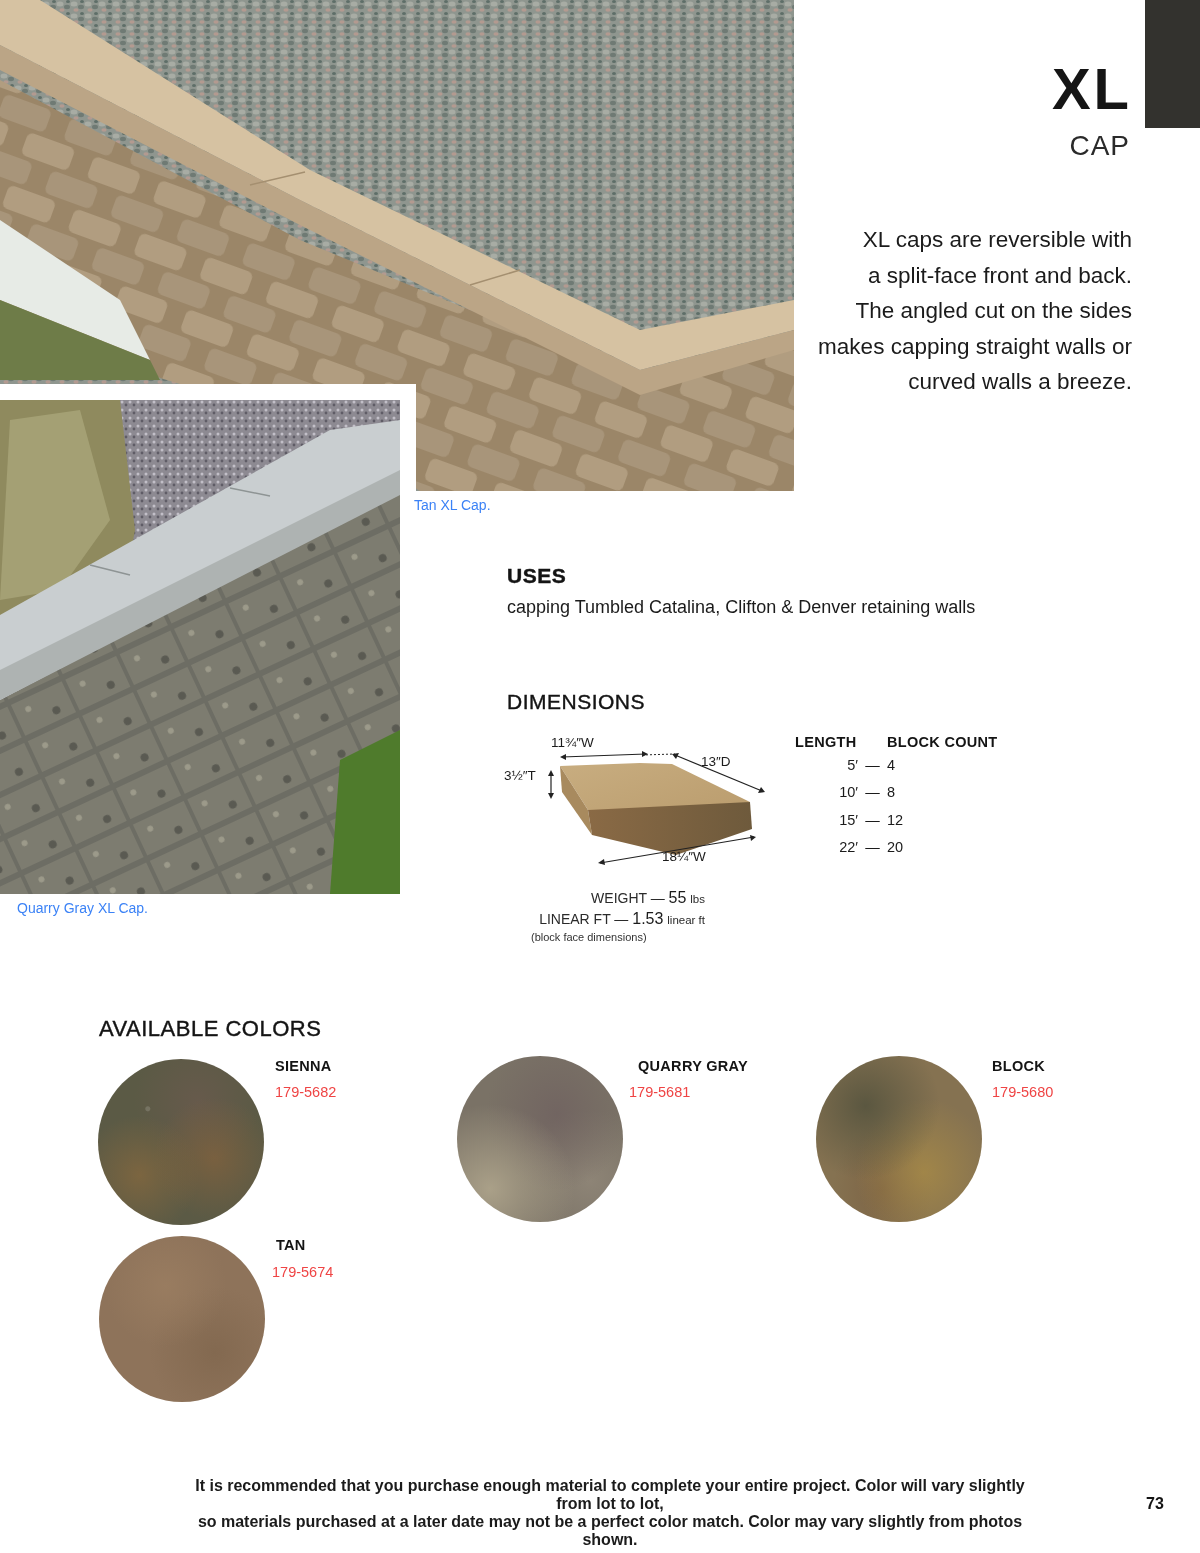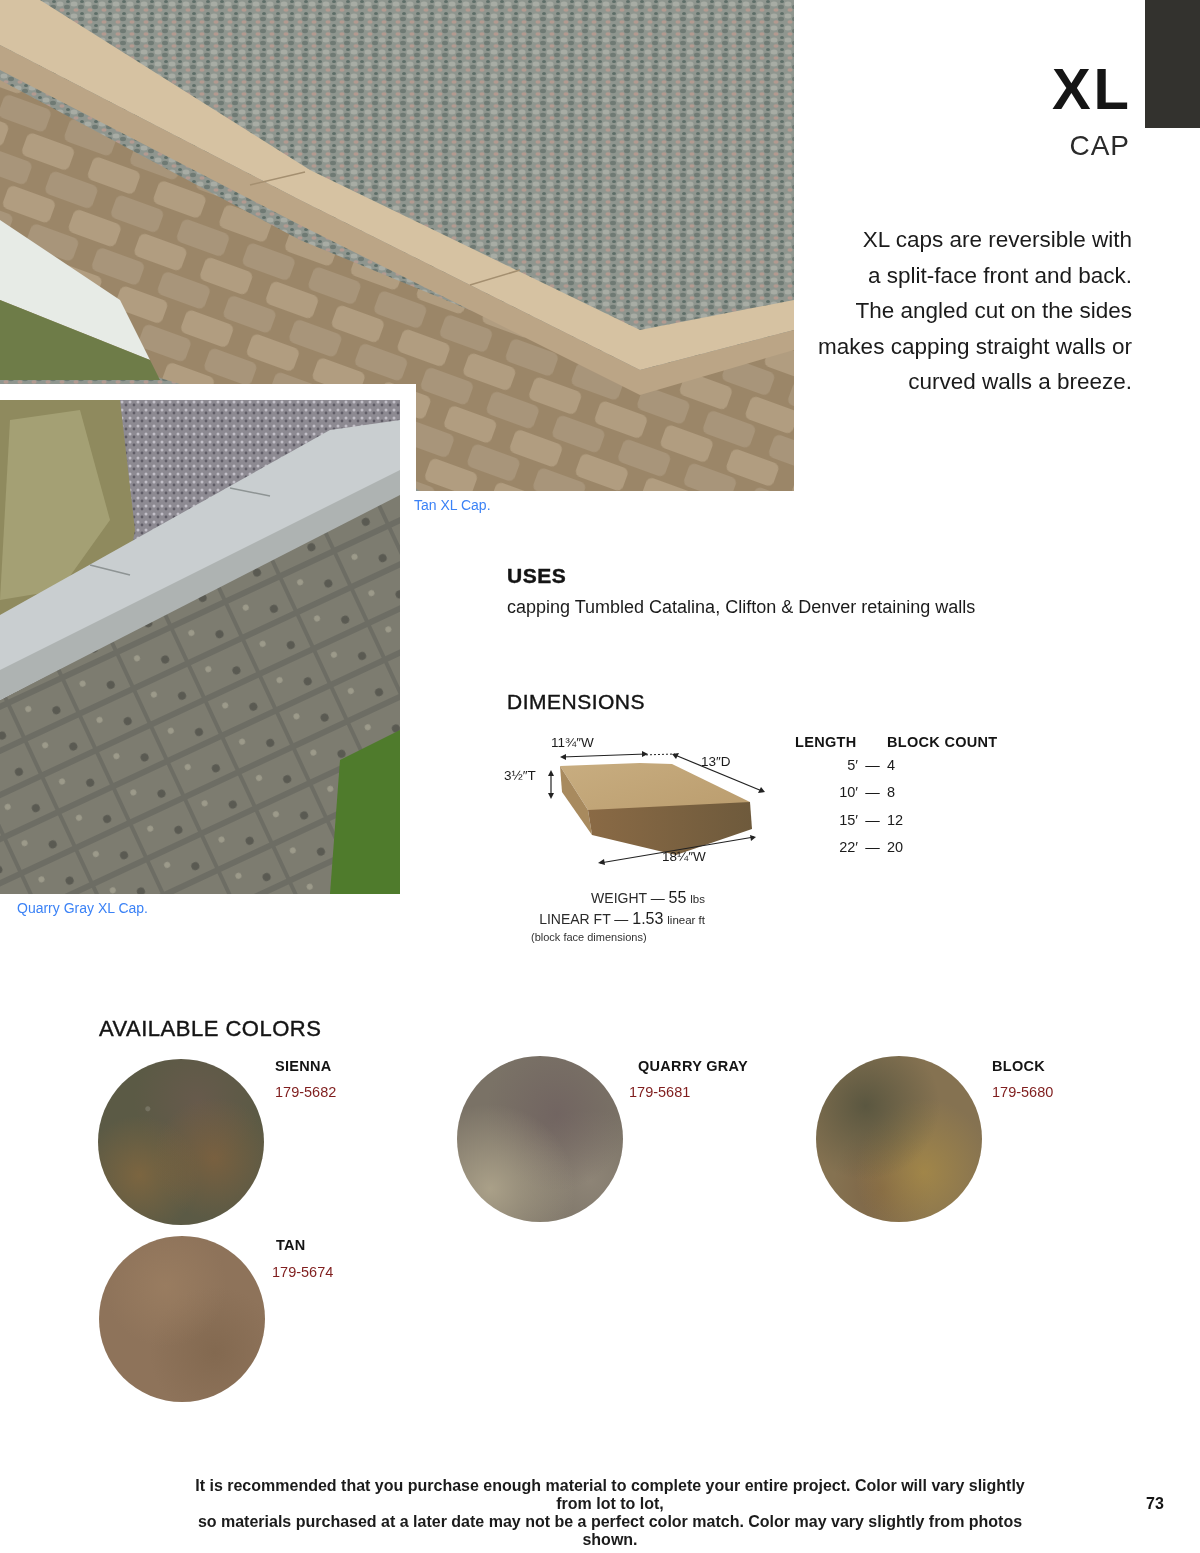--- a/index.html
+++ b/index.html
@@ -51,21 +51,21 @@
     .count-head .h-len { width: 92px; }
     .count-row { display: flex; font-size: 14.5px; color: #1b1b1b; height: 27.5px; align-items: center; }
     .count-row .len { width: 63px; text-align: right; }
     .count-row .dash { width: 29px; text-align: center; }
     .count-head + .count-row { margin-top: 1px; }
 
     
     .colors-h { left: 99px; top: 1016px; font-size: 22px; }
     .swatch { position: absolute; width: 166px; height: 166px; border-radius: 50%; overflow: hidden; }
     .swatch-name { position: absolute; font-size: 14.5px; font-weight: 700; letter-spacing: 0.3px; color: #141414; }
-    .swatch-code { position: absolute; font-size: 14.5px; color: #7f1d1d; }
+    .swatch-code { position: absolute; font-size: 14.5px; color: #ef4444; }
 
     .sw-porter { left: 98px; top: 1059px;
       background:
         radial-gradient(circle at 30% 30%, rgba(255,255,255,0.15) 0 2px, transparent 3px),
         radial-gradient(circle at 70% 60%, rgba(140,100,60,0.6), transparent 40%),
         radial-gradient(circle at 25% 70%, rgba(150,110,60,0.55), transparent 35%),
         radial-gradient(circle at 60% 25%, rgba(110,90,80,0.6), transparent 40%),
         #5b5a45; }
     .sw-quarry { left: 457px; top: 1056px;
       background:

